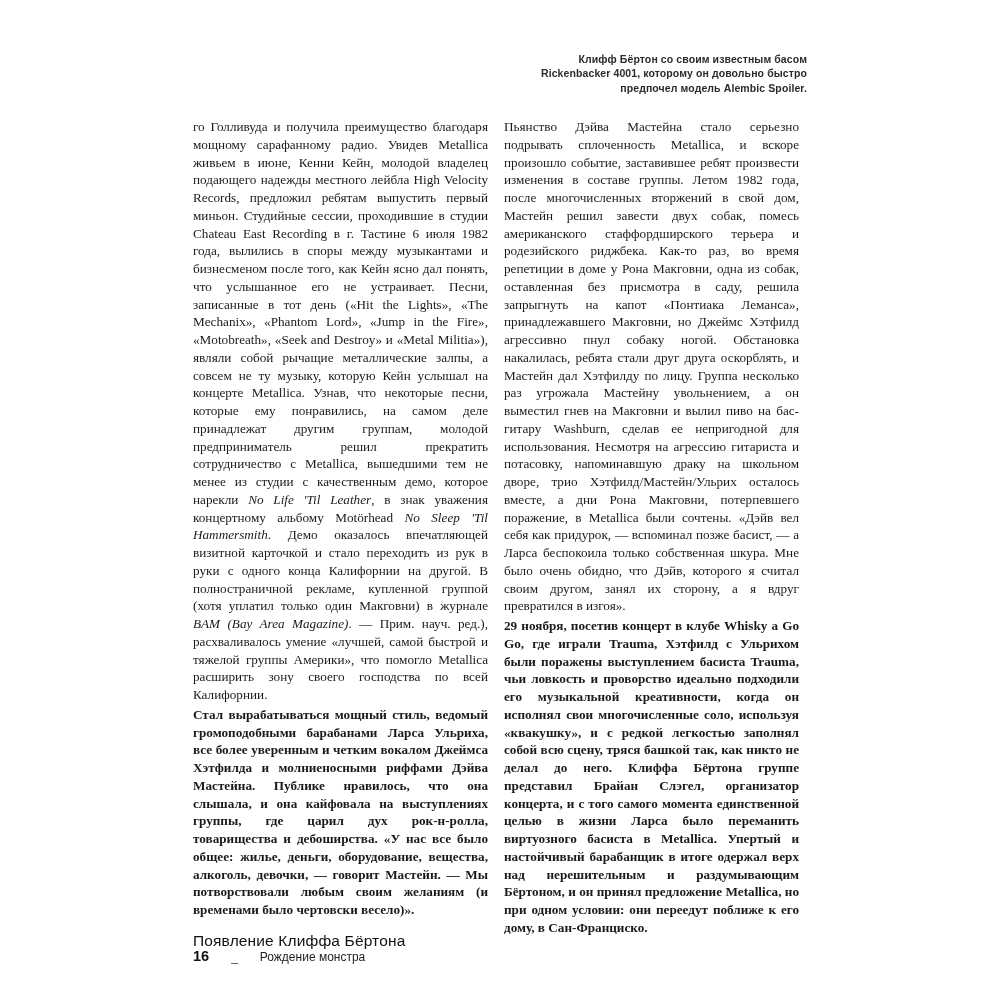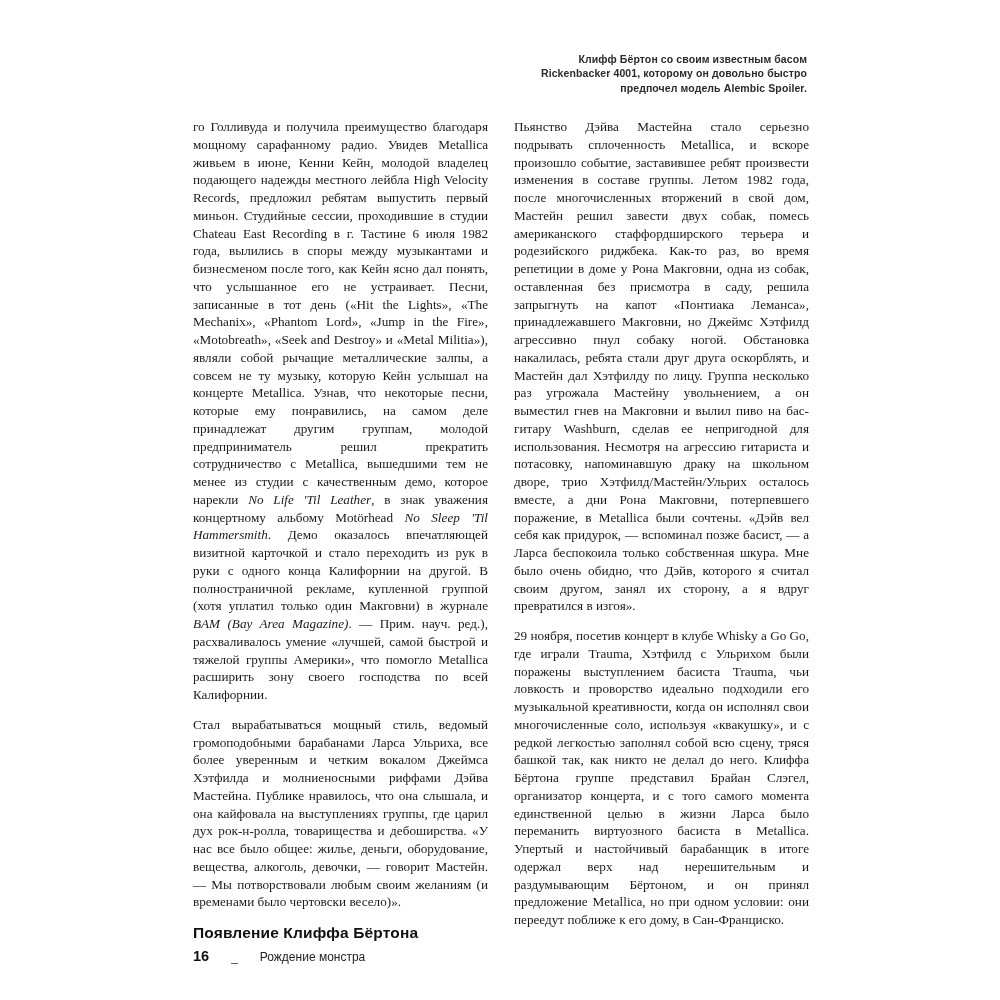--- a/index.html
+++ b/index.html
@@ -37,45 +37,46 @@
   }
 
   
   .columns {
     position: absolute;
     top: 118px;
     left: 193px;
     width: 617px;
     height: 810px;
     display: flex;
-    gap: 26px;
+    gap: 16px;
   }
   .col {
     width: 295px;
     font-size: 13.2px;
     line-height: 1.345;
     text-align: justify;
     text-justify: inter-word;
     hyphens: auto;
   }
   .col p {
     margin: 0;
     text-indent: 0;
   }
   .col p + p {
-    margin-top: 12px;
+    margin-top: 2px;
+    font-weight: bold;
   }
   .gap-before {
     margin-top: 0px;
   }
   .italic { font-style: italic; }
 
   .subhead {
     font-family: "Liberation Sans", sans-serif;
-    font-weight: bold;
+    font-weight: normal;
     font-size: 15.5px;
     line-height: 1.2;
     margin-top: 13px;
     letter-spacing: 0.15px;
     color: #111;
   }
 
   
   .footer {
     position: absolute;

